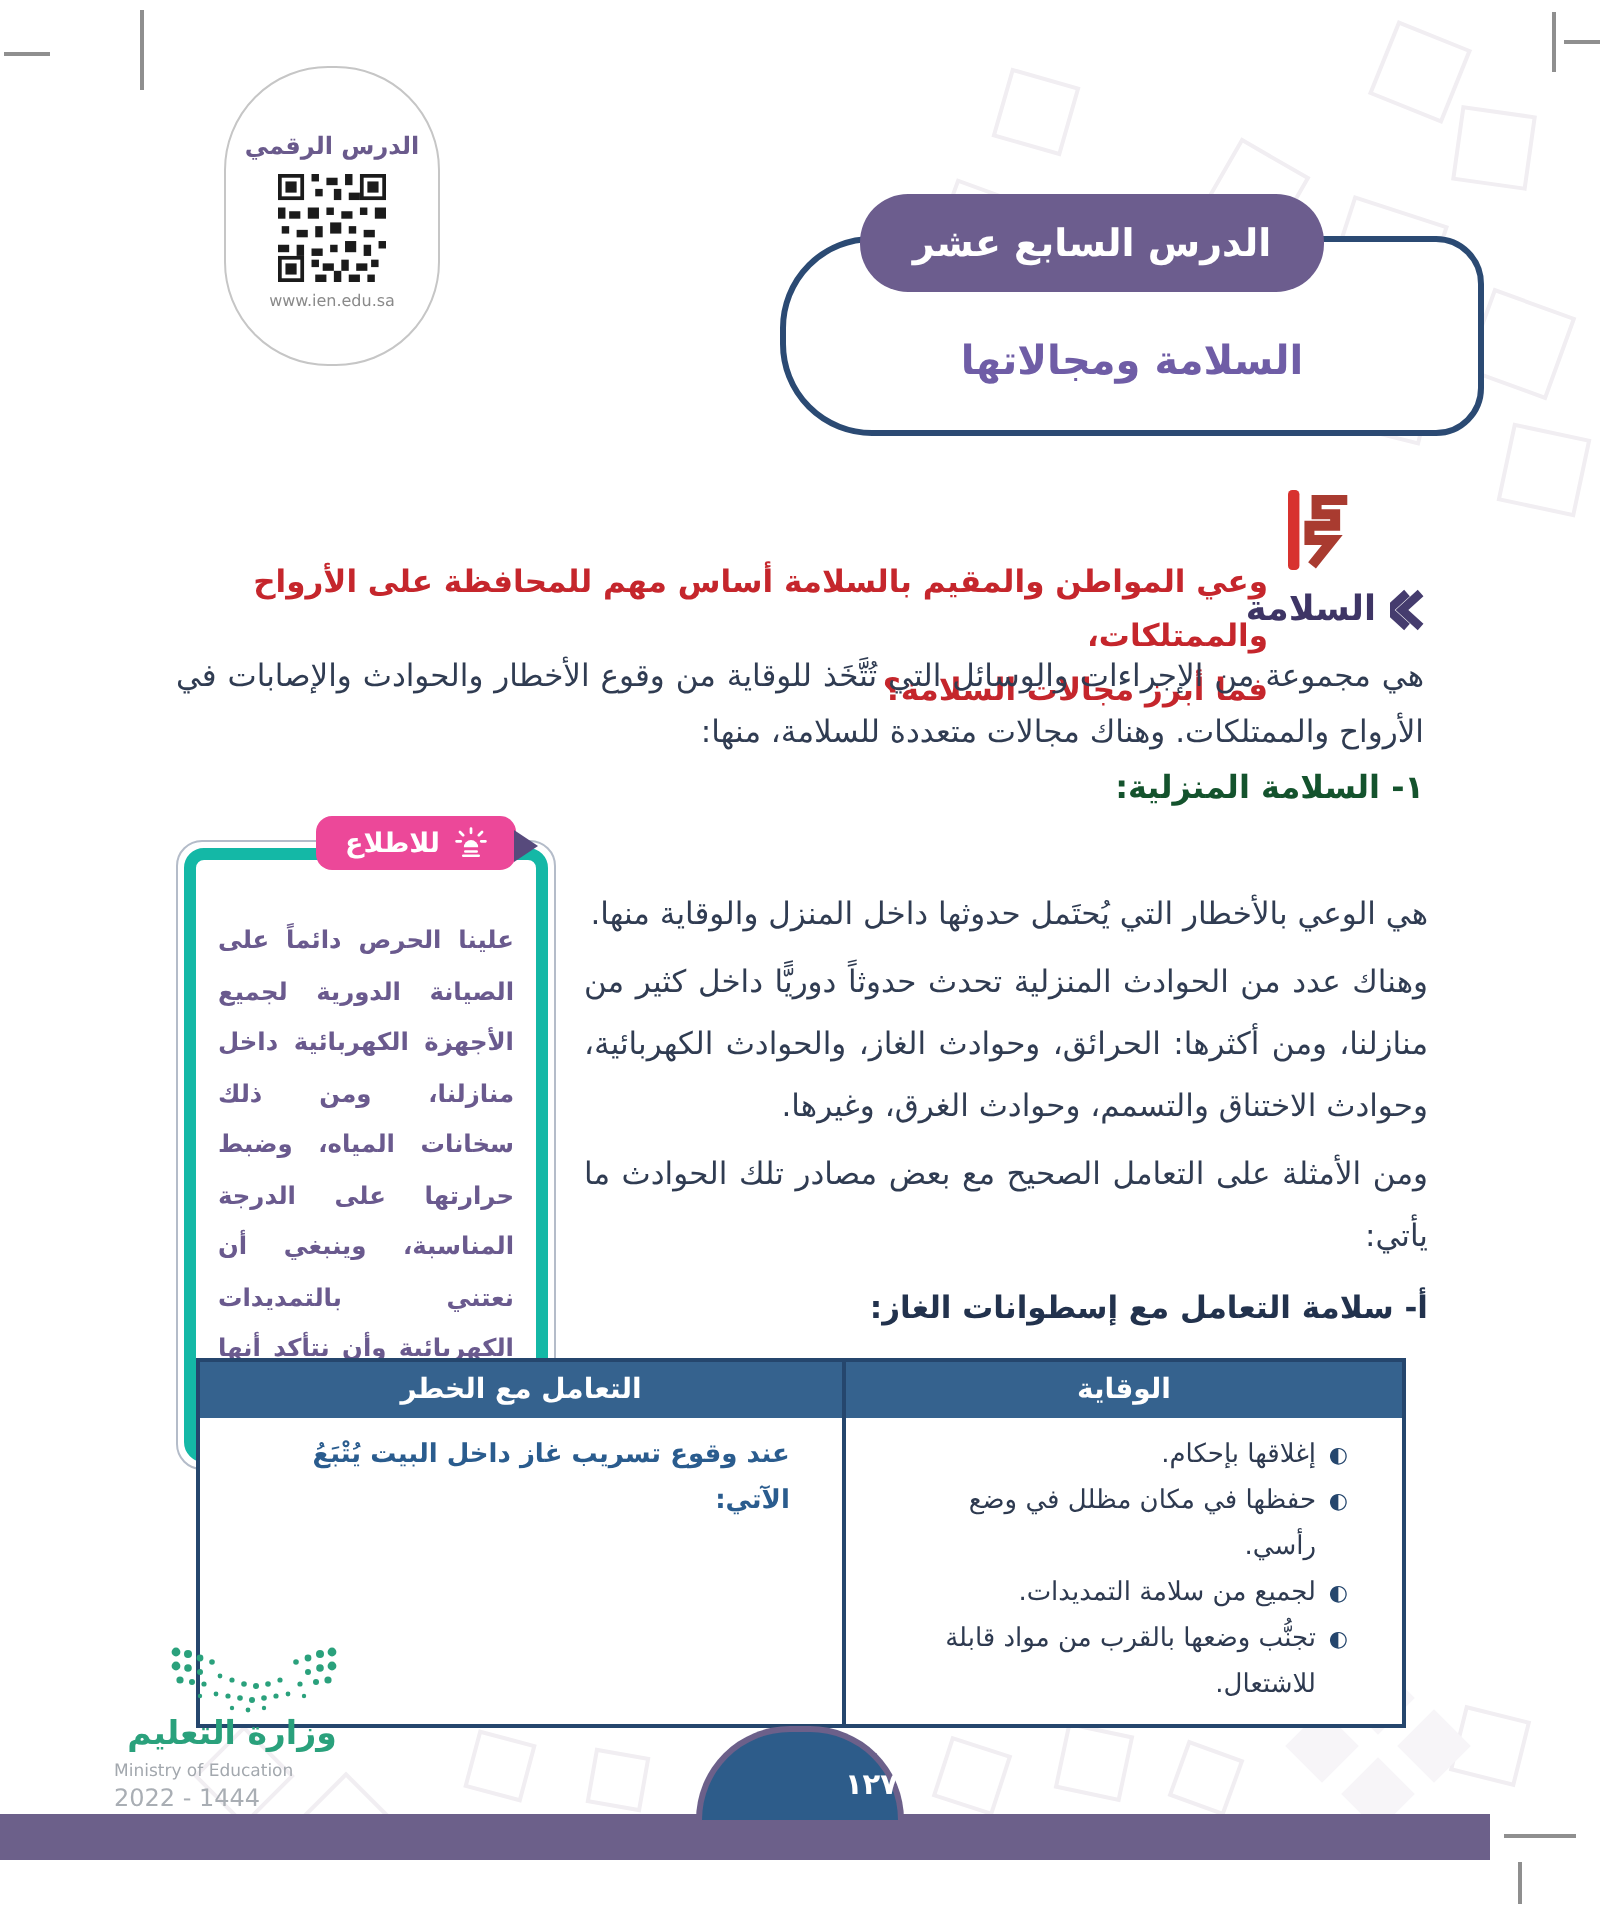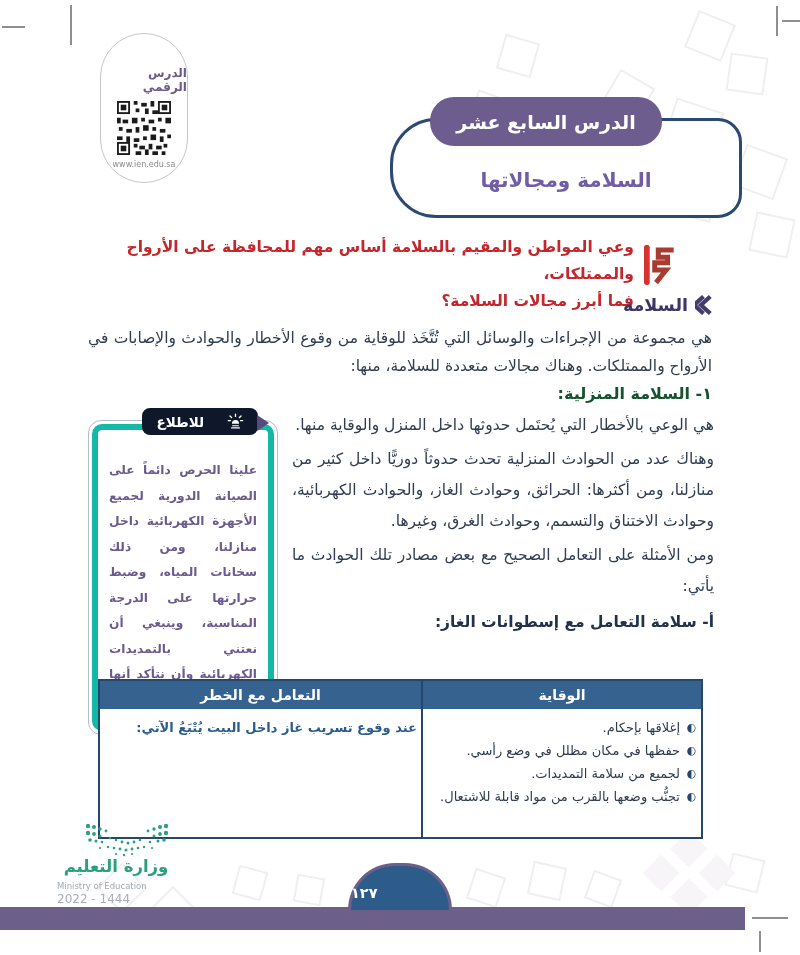--- a/index.html
+++ b/index.html
@@ -9,21 +9,21 @@
     background:#ffffff; overflow:hidden;
     font-family:"DejaVu Sans", sans-serif; direction:rtl;
   }
   
   .crop { position:absolute; background:#8f8f8f; }
   
   .decor { position:absolute; border:2px solid #f1eef2; z-index:0; }
   .decor.f { background:#f7f5f8; border:none; }
   
   .qr-tab {
-    position:absolute; left:100px; top:33px; width:88px; height:150px;
+    position:absolute; left:112px; top:33px; width:108px; height:150px;
     border:1.5px solid #c6c6c6; border-radius:52px;
     display:flex; flex-direction:column; align-items:center;
     padding-top:32px; z-index:1; background:#fff;
   }
   .qr-label { color:#6a5a8c; font-size:12px; font-weight:bold; }
   .qr-code { width:54px; height:54px; margin-top:7px; }
   .qr-url { font-size:8px; color:#8a8a8a; margin-top:5px; direction:ltr; }
   
   .title-box {
     position:absolute; left:390px; top:118px; width:352px; height:100px;
@@ -58,68 +58,68 @@
   }
   .blue-head {
     position:absolute; left:88px; top:384px; width:624px; z-index:1;
     color:#14532d; font-weight:bold; font-size:16px; text-align:right;
   }
   
   .cols {
     position:absolute; left:88px; top:410px; width:626px; z-index:1;
     display:flex; gap:14px; align-items:flex-start;
   }
-  .main-col { flex:1; color:#303c52; font-size:15.5px; line-height:31px; text-align:justify; }
+  .main-col { flex:1; color:#303c52; font-size:15.5px; line-height:31px; text-align:justify;margin-top:32px; }
   .main-col p { margin-bottom:3px; }
   .sub-head { color:#22324d; font-weight:bold; font-size:15.5px; margin-top:5px; text-align:right; }
   .side-col { width:190px; flex:none; position:relative; padding-top:10px; }
   .info-box { border:1px solid #b4bcc9; border-radius:13px; padding:3px; background:#fff; }
   .info-inner {
     border:6px solid #14b8a6; border-radius:10px;
     padding:28px 11px 12px; color:#6a5a8e; font-weight:bold;
     font-size:12.2px; line-height:25.5px; text-align:justify; min-height:200px;
   }
   .info-badge {
-    position:absolute; top:-2px; right:20px; background:#0f172a; color:#fff;
-    border-radius:8px; padding:5px 14px; display:flex; align-items:center; gap:23px;
+    position:absolute; top:-2px; right:20px; background:#ec4899; color:#fff;
+    border-radius:8px; padding:5px 14px; display:flex; align-items:center; gap:7px;
     font-weight:bold; font-size:13.5px; z-index:2;
   }
   .info-badge::after {
     content:""; position:absolute; right:-11px; top:7px;
     border-top:8px solid transparent; border-bottom:8px solid transparent;
     border-left:12px solid #574a7c;
   }
   
   .tbl {
     position:absolute; left:98px; top:679px; width:605px; z-index:1;
     border:2px solid #25466d; background:#fff;
   }
   .tr { display:flex; }
   .c1 { width:46.6%; border-left:2px solid #25466d; }
   .c2 { width:53.4%; }
   .th {
     background:#35628e; color:#fff; font-weight:bold; font-size:14px;
     text-align:center; padding:6px 4px;
   }
-  .td { padding:7px 4px 8px; font-size:13px; color:#2e3a50; line-height:23px; min-height:128px; }
+  .td { padding:7px 26px 8px; font-size:13px; color:#2e3a50; line-height:23px; min-height:128px; }
   .td .intro { color:#2a5c8e; font-weight:bold; text-align:right; }
   .blist { list-style:none; }
   .blist li { position:relative; padding-right:17px; text-align:right; }
   .blist li::before { content:"◐"; position:absolute; right:1px; top:0; color:#25466d; font-size:11px; }
   
   .logo-dots { position:absolute; left:80px; top:820px; z-index:3; }
   .ministry-ar { position:absolute; left:55px; top:857px; width:122px; color:#2aa17c; font-weight:bold; font-size:16.5px; text-align:center; z-index:2; }
   .ministry-en { position:absolute; left:57px; top:881px; width:120px; color:#a3a8ae; font-size:8.5px; direction:ltr; text-align:left; z-index:2; }
   .years { position:absolute; left:57px; top:892px; width:120px; color:#a9aeb4; font-size:12px; direction:ltr; text-align:left; z-index:2; }
   .band { position:absolute; left:0; top:907px; width:745px; height:23px; background:#6c608a; z-index:1; }
   .page-badge {
     position:absolute; left:348px; top:863px; width:104px; height:47px; z-index:2;
     background:#2d5c8a; border:3.5px solid #6c608a; border-bottom:none;
     border-radius:60px 60px 0 0;
-    display:flex; align-items:center; justify-content:flex-end;
+    display:flex; align-items:center; justify-content:flex-start;
     color:#fff; font-weight:bold; font-size:14.5px; padding-top:10px;
   }
 </style>
 </head>
 <body>
 
 <div class="page">
 
   <div class="crop" style="left:70px;top:5px;width:2px;height:40px;"></div>
   <div class="crop" style="left:2px;top:26px;width:23px;height:2px;"></div>
@@ -209,21 +209,21 @@
     <span class="banner-text">الدرس السابع عشر</span>
   </div>
   <div class="title-sub">السلامة ومجالاتها</div>
 
   <div class="question">
     <svg class="q-icon" width="30" height="58" viewBox="0 0 42 60">
       <rect x="0" y="2" width="8" height="56" rx="3" fill="#d8322f"></rect>
       <path d="M38 9 H20 V19 H33 M33 19 V27 H15 M15 27 V37 H31 L19 52" fill="none" stroke="#a93b30" stroke-width="7" stroke-linecap="square"></path>
     </svg>
     <div class="q-text">
-      <span style="display:block;">وعي المواطن والمقيم بالسلامة أساس مهم للمحافظة على الأرواح والممتلكات،</span>
+      <span style="display:block;margin-top:44px;">وعي المواطن والمقيم بالسلامة أساس مهم للمحافظة على الأرواح والممتلكات،</span>
       <span style="display:block;">فما أبرز مجالات السلامة؟</span>
     </div>
   </div>
 
   <div class="sec-head">
     <svg width="17" height="22" viewBox="0 0 20 24">
       <path d="M18 2 L7 12 L18 22" fill="none" stroke="#453c6e" stroke-width="5"></path>
       <path d="M10 2 L-1 12 L10 22" fill="none" stroke="#453c6e" stroke-width="5"></path>
     </svg>
     <span class="txt">السلامة</span>

